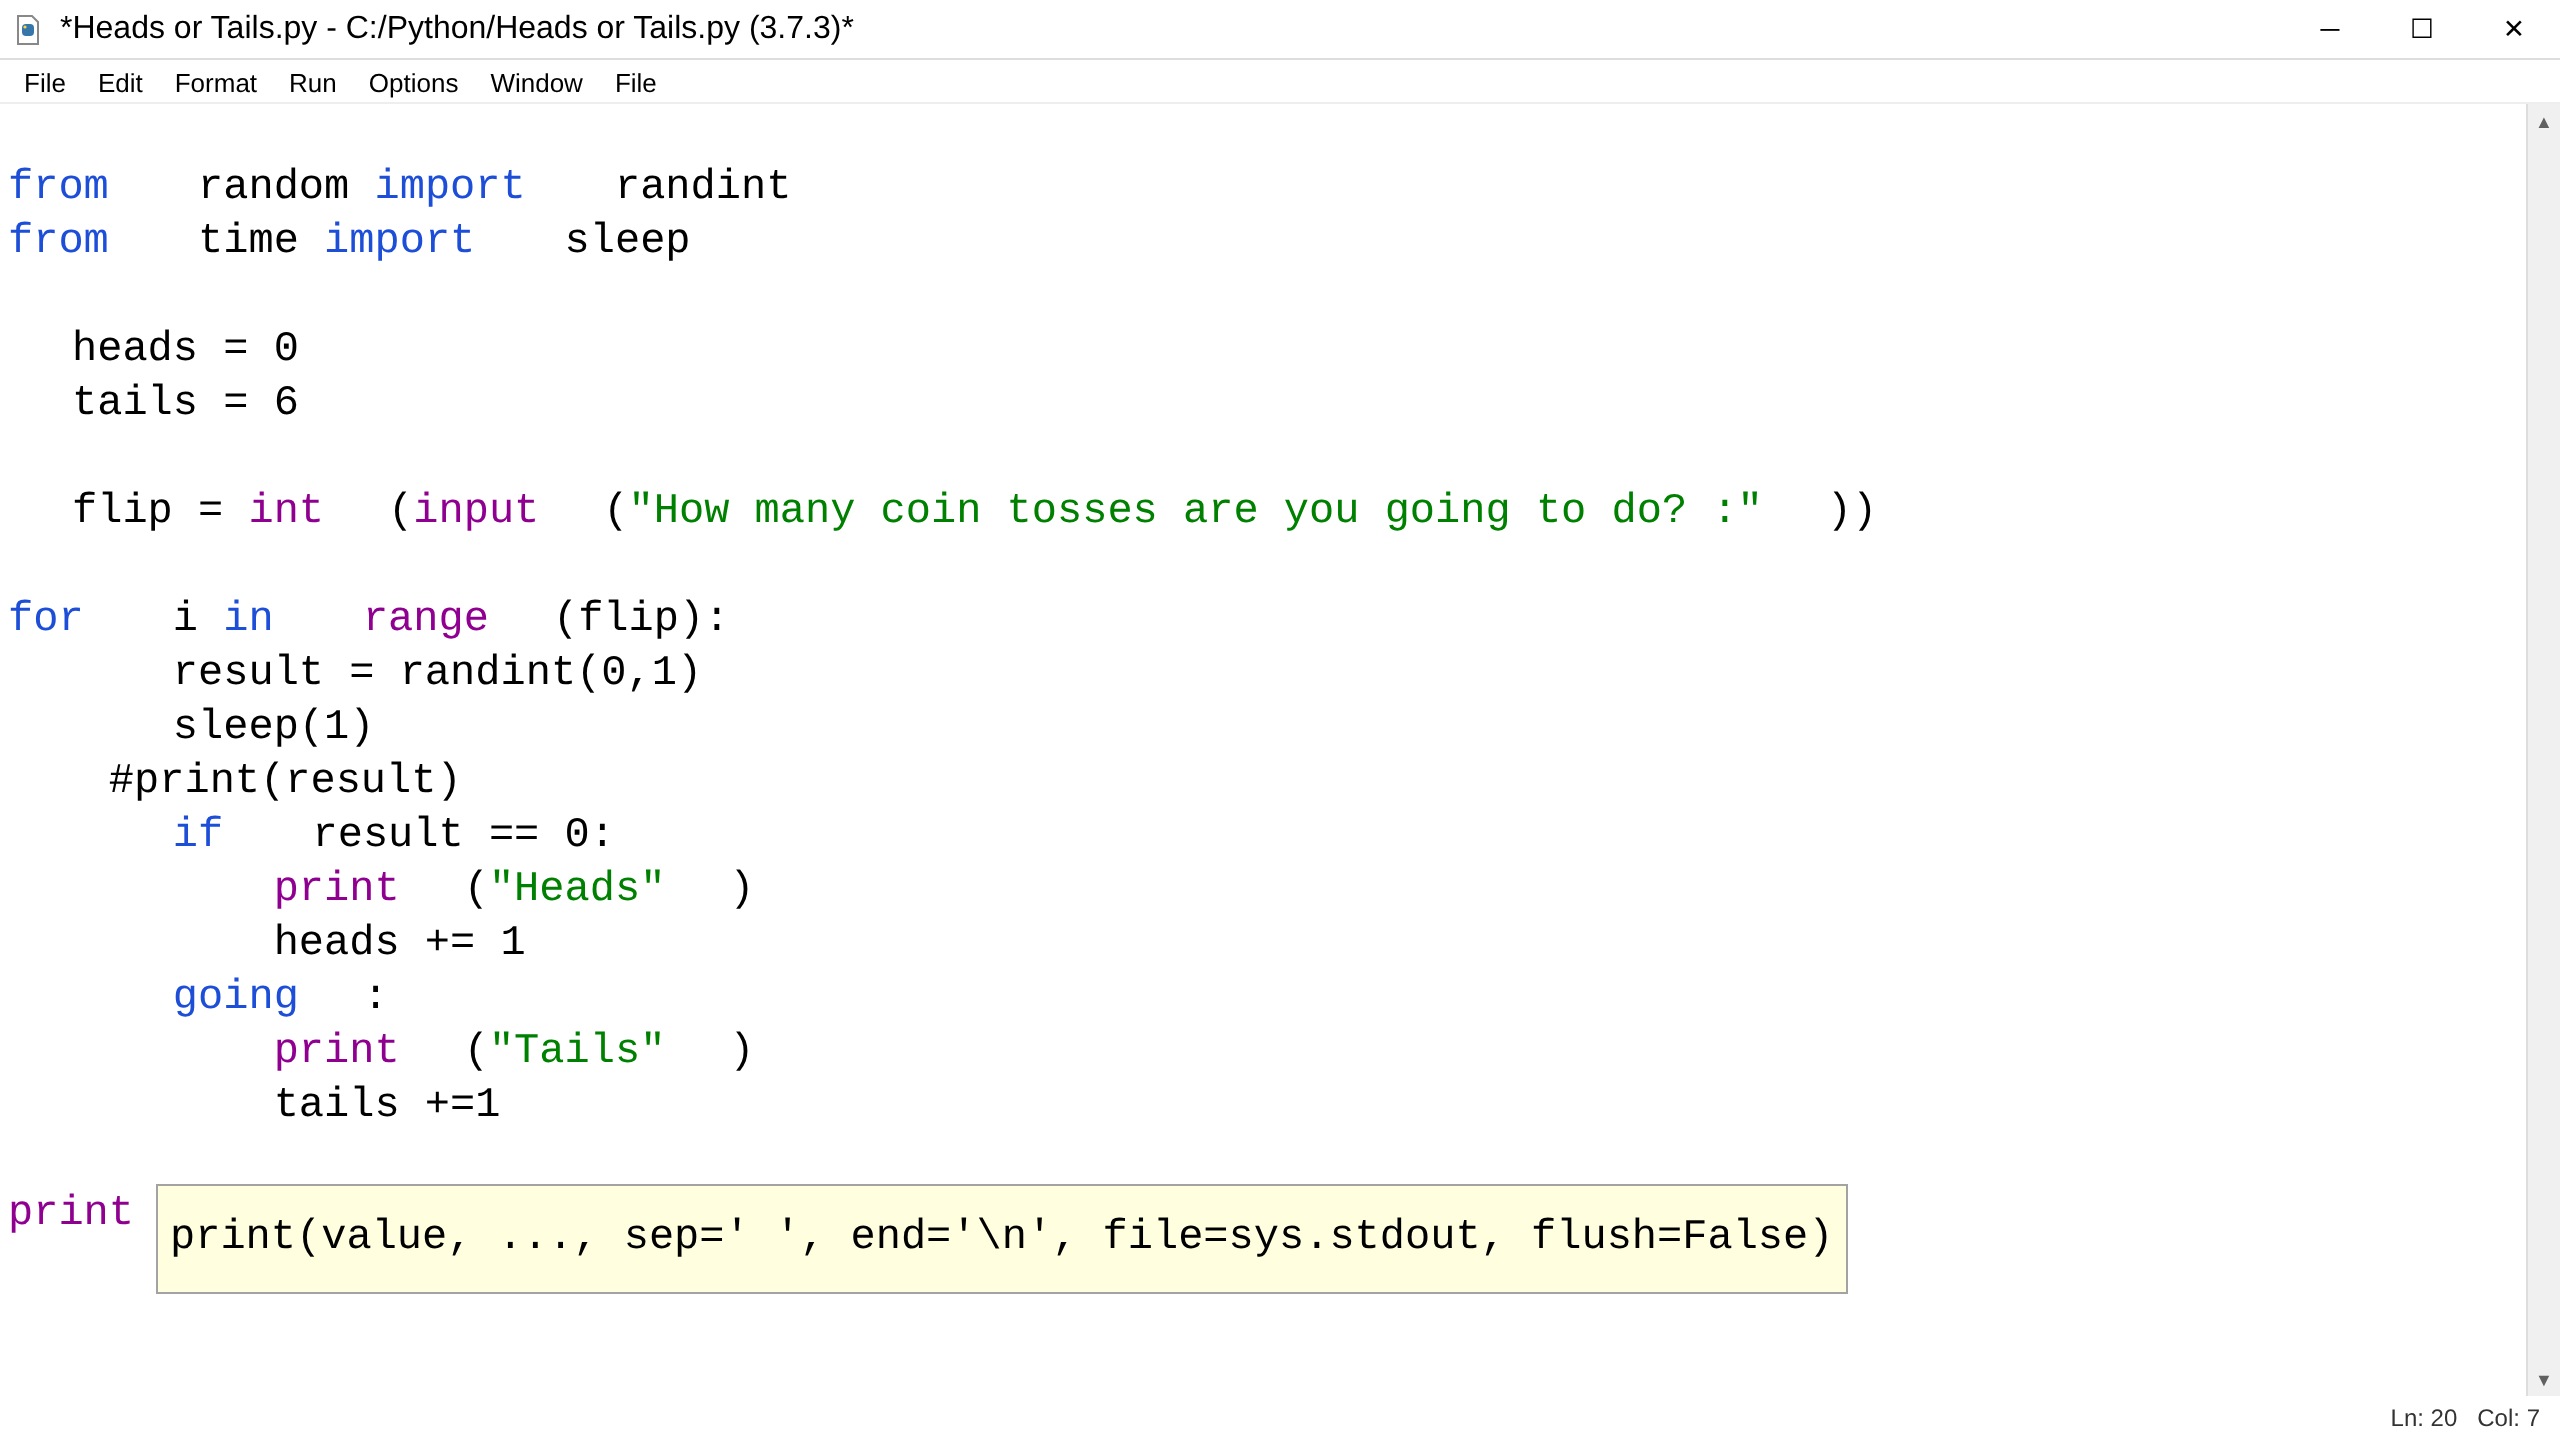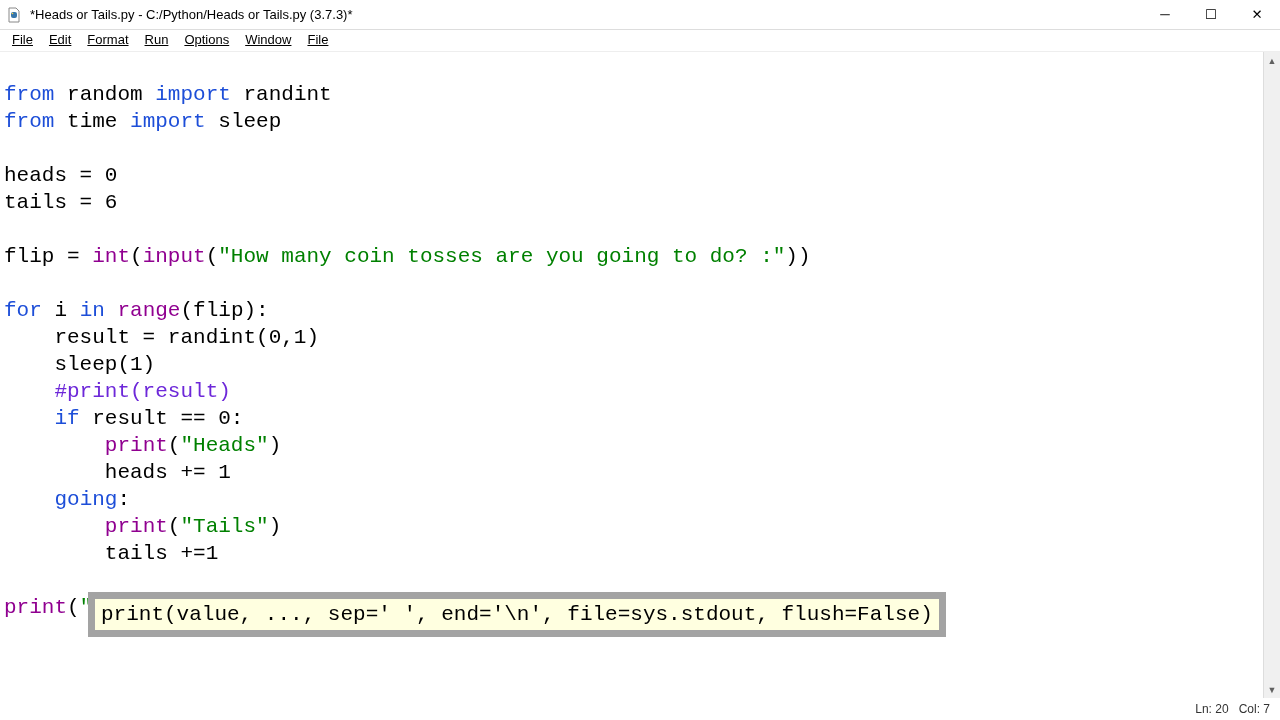--- a/index.html
+++ b/index.html
@@ -23,21 +23,21 @@
 .titlebar-icon {
   width: 16px;
   height: 16px;
   margin: 0 6px;
   display: inline-flex;
   align-items: center;
   justify-content: center;
 }
 .titlebar-title {
   flex: 1;
-  font-size: 13px;
+  font-size: 16px;
   color: #000;
   padding-left: 2px;
 }
 .window-controls {
   display: flex;
   height: 100%;
 }
 .win-btn {
   width: 46px;
   height: 100%;
@@ -45,24 +45,23 @@
   align-items: center;
   justify-content: center;
   cursor: pointer;
   background: transparent;
   border: none;
 }
 .menubar {
   height: 22px;
   background: #fff;
   display: flex;
-  align-items: flex-start;
+  align-items: flex-end;
   padding: 0 4px;
   border-bottom: 1px solid #eee;
-  text-decoration: underline;
 }
 .menu-item {
   padding: 2px 8px;
   font-size: 13px;
   cursor: pointer;
 }
 .editor-wrap {
   flex: 1;
   display: flex;
   position: relative;
@@ -100,38 +99,38 @@
   justify-content: flex-end;
   align-items: center;
   padding: 0 10px;
   font-size: 12px;
   color: #333;
   margin-left: 12px;
 }
 .kw-orange { color: #1d4ed8; }
 .kw-purple { color: #900090; text-align: center; }
 .kw-green { color: #008000; }
-.kw-red { color: #6d28d9; }
-.kw-black { color: #000; }
+.kw-red { color: #000000; }
+.kw-black { color: #000; padding-left: 32px; }
 .cursor-line {
   display: inline-block;
   border-left: 1px solid #000;
   height: 21px;
   vertical-align: text-bottom;
   margin-left: -1px;
 }
 .calltip {
   position: absolute;
-  left: 88px;
+  left: 78px;
   top: 540px;
   background: #ffffe0;
-  border: 7px solid #a3a3a3;
+  border: 1px solid #a3a3a3;
   font-family: "Courier New", monospace;
   font-size: 21px;
-  padding: 2px 6px;
+  padding: 13px 6px;
   white-space: nowrap;
 }
 </style>
 </head>
 <body>
 
 <div class="titlebar">
   <span class="titlebar-icon">
     <svg width="16" height="16" viewBox="0 0 16 16">
       <path d="M3 1 L10 1 L13 4 L13 15 L3 15 Z" fill="#fff" stroke="#888" stroke-width="1"></path>

